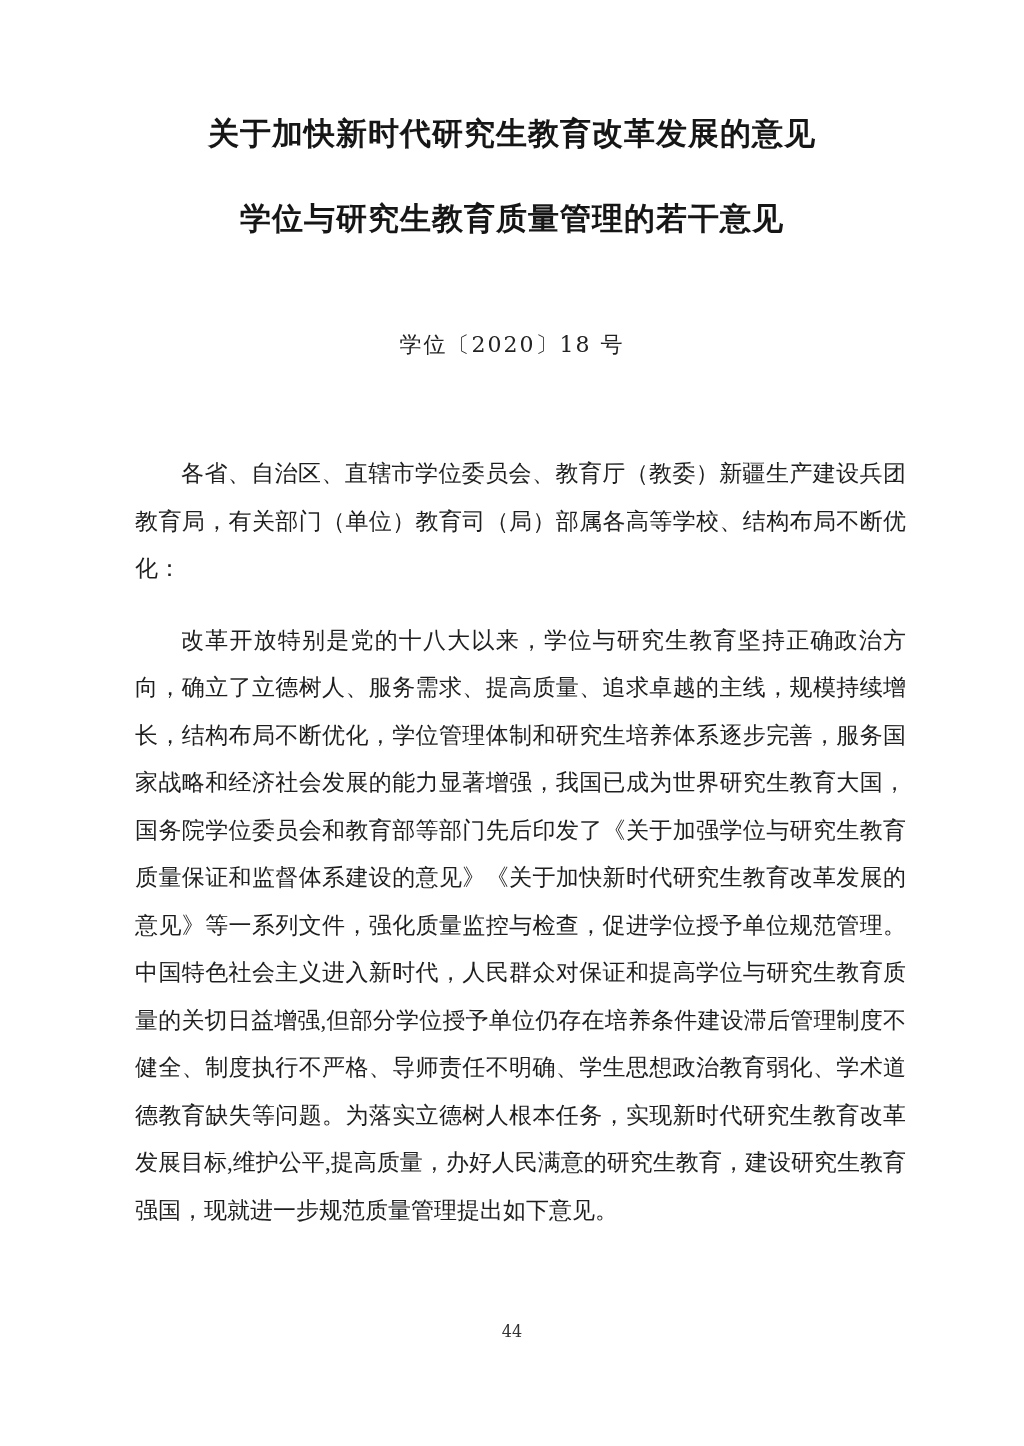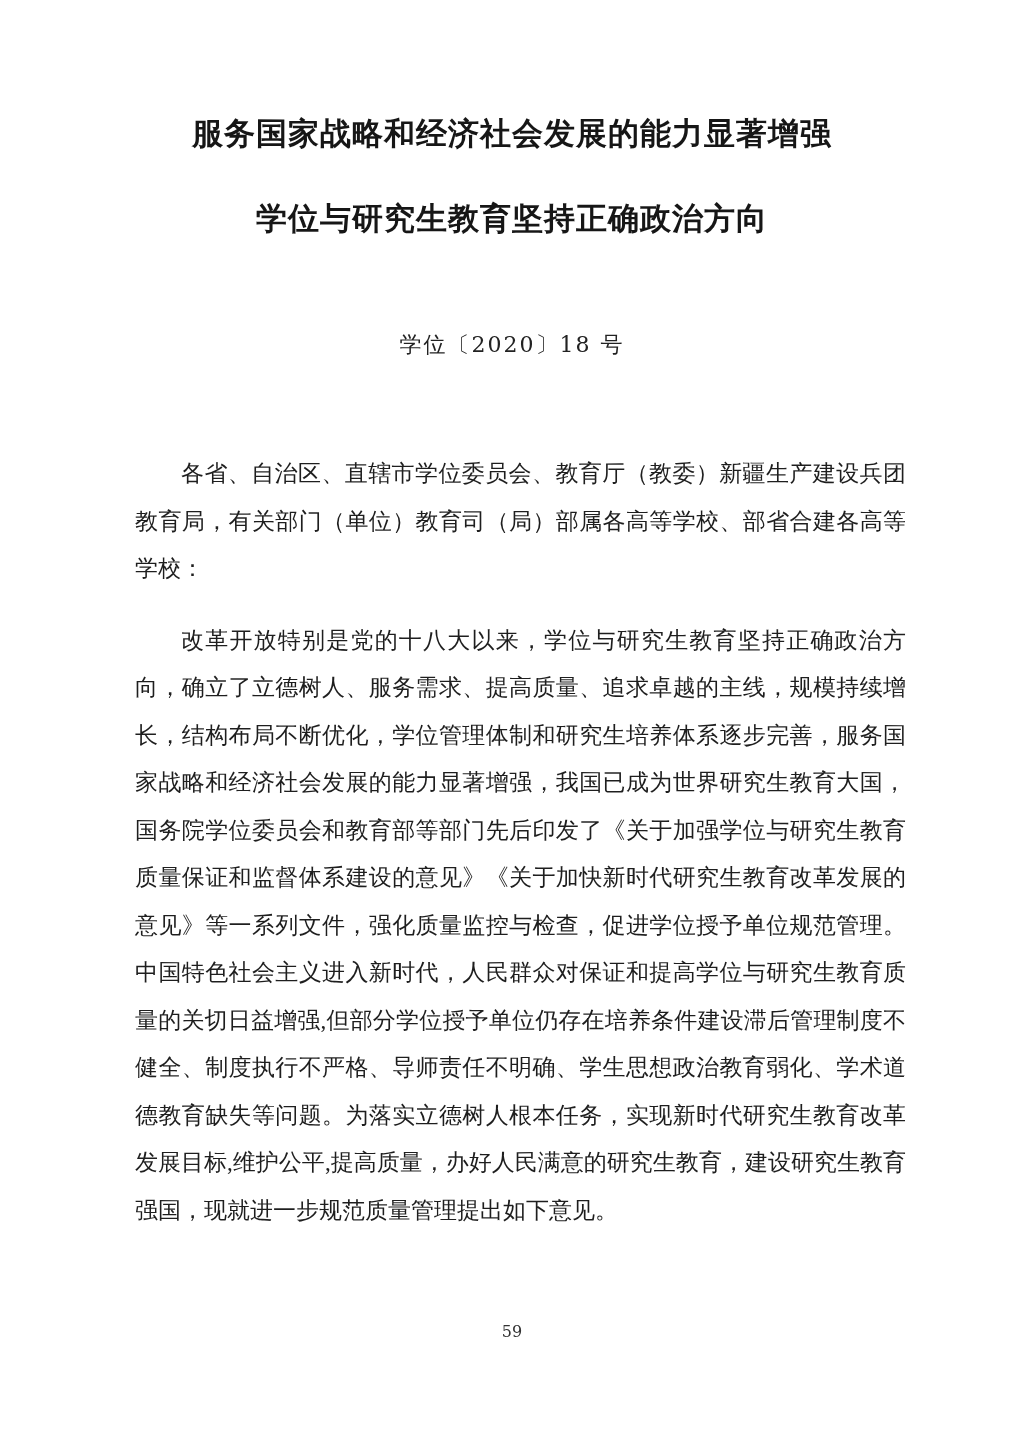--- a/index.html
+++ b/index.html
@@ -66,25 +66,25 @@
     line-height: 1;
     color: #333333;
   }
 </style>
 </head>
 <body>
 
 <div class="page">
 
   <h1 class="title-block">
-    <span class="title-line">服务国家战略和经济社会发展的能力显著增强</span>
-    <span class="title-line">学位与研究生教育坚持正确政治方向</span>
+    <span class="title-line">关于加快新时代研究生教育改革发展的意见</span>
+    <span class="title-line">学位与研究生教育质量管理的若干意见</span>
   </h1>
 
   <div class="doc-number">学位〔2020〕18 号</div>
 
-  <p class="salutation">各省、自治区、直辖市学位委员会、教育厅（教委）新疆生产建设兵团教育局，有关部门（单位）教育司（局）部属各高等学校、部省合建各高等学校：</p>
+  <p class="salutation">各省、自治区、直辖市学位委员会、教育厅（教委）新疆生产建设兵团教育局，有关部门（单位）教育司（局）部属各高等学校、结构布局不断优化：</p>
 
   <p class="body-para">改革开放特别是党的十八大以来，学位与研究生教育坚持正确政治方向，确立了立德树人、服务需求、提高质量、追求卓越的主线，规模持续增长，结构布局不断优化，学位管理体制和研究生培养体系逐步完善，服务国家战略和经济社会发展的能力显著增强，我国已成为世界研究生教育大国，国务院学位委员会和教育部等部门先后印发了《关于加强学位与研究生教育质量保证和监督体系建设的意见》《关于加快新时代研究生教育改革发展的意见》等一系列文件，强化质量监控与检查，促进学位授予单位规范管理。中国特色社会主义进入新时代，人民群众对保证和提高学位与研究生教育质量的关切日益增强,但部分学位授予单位仍存在培养条件建设滞后管理制度不健全、制度执行不严格、导师责任不明确、学生思想政治教育弱化、学术道德教育缺失等问题。为落实立德树人根本任务，实现新时代研究生教育改革发展目标,维护公平,提高质量，办好人民满意的研究生教育，建设研究生教育强国，现就进一步规范质量管理提出如下意见。</p>
 
-  <div class="page-number">59</div>
+  <div class="page-number">44</div>
 
 </div>
 
 </body></html>

